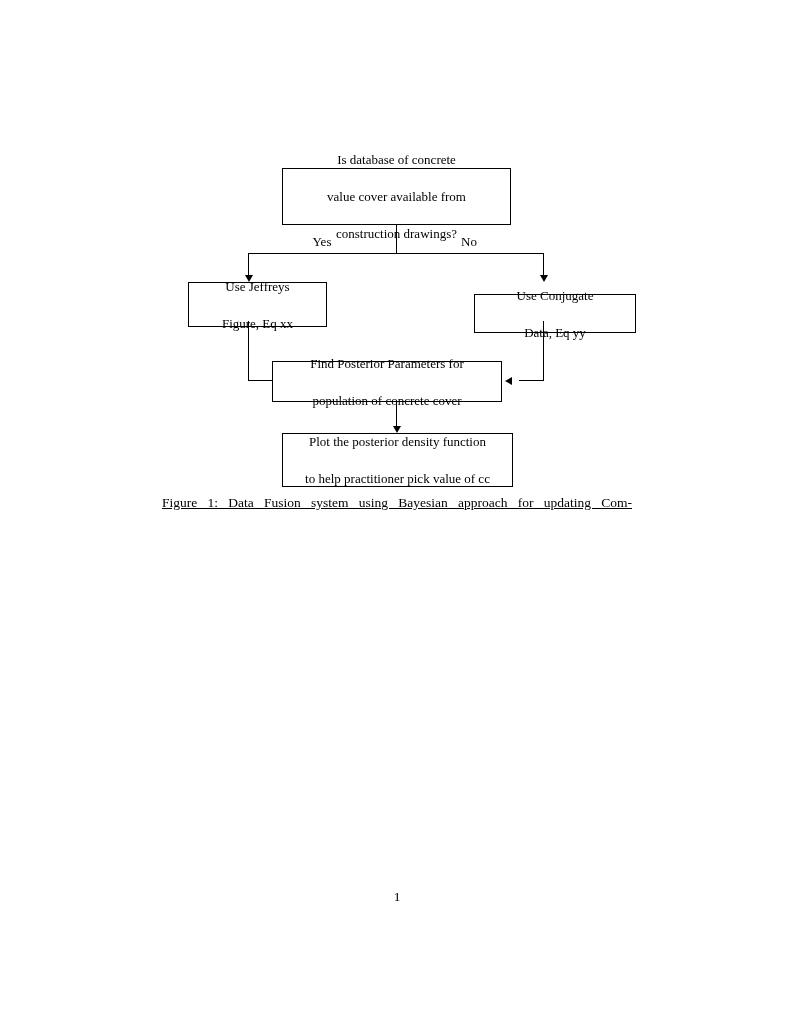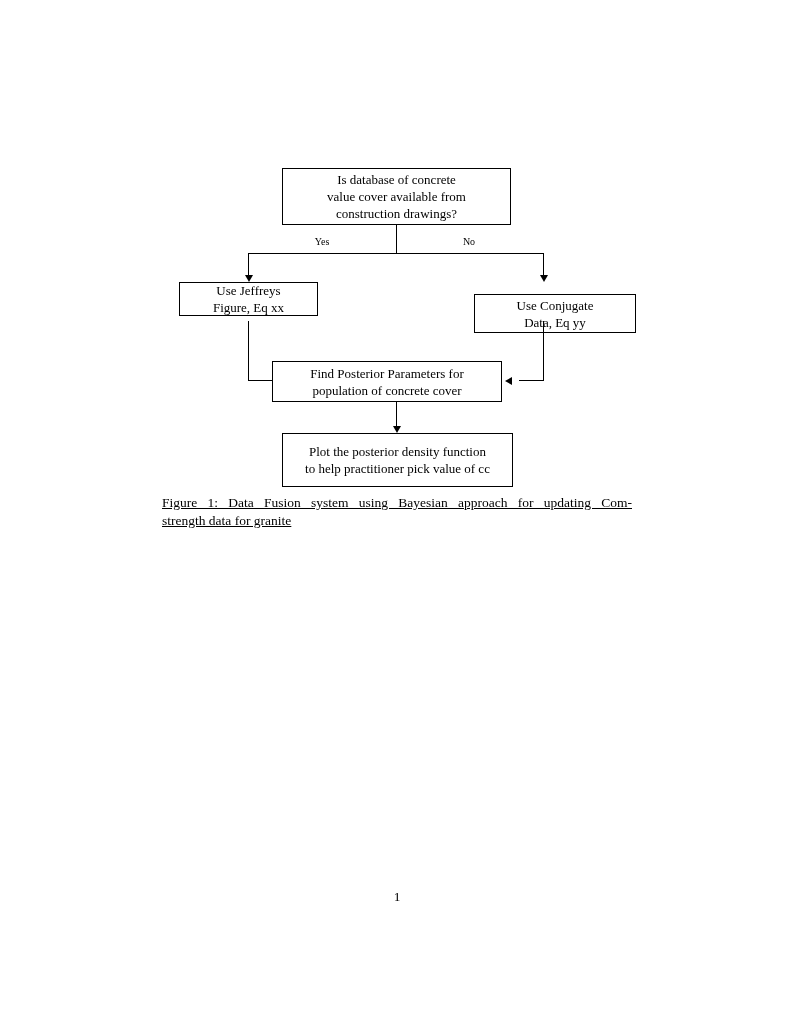--- a/index.html
+++ b/index.html
@@ -19,25 +19,26 @@
     position: absolute;
     border: 1px solid #000;
     background: #fff;
     display: flex;
     flex-direction: column;
     align-items: center;
     justify-content: center;
     text-align: center;
     font-size: 13px;
     line-height: 17px;
+    gap: 20px;
   }
   .box-line { white-space: nowrap; }
 
   .box-top    { left: 282px; top: 168px; width: 229px; height: 57px; }
-  .box-left   { left: 179px; top: 282px; width: 139px; height: 34px; align-items: center; }
+  .box-left   { left: 188px; top: 282px; width: 139px; height: 45px; align-items: center; }
   .box-right  { left: 474px; top: 294px; width: 162px; height: 39px; }
   .box-mid    { left: 272px; top: 361px; width: 230px; height: 41px; }
   .box-bottom { left: 282px; top: 433px; width: 231px; height: 54px; }
 
   
   .line { position: absolute; background: #000; }
   .l-top-v     { left: 396px; top: 225px; width: 1px;  height: 28px; }
   .l-branch-h  { left: 248px; top: 253px; width: 296px; height: 1px; }
   .l-yes-v     { left: 248px; top: 253px; width: 1px;  height: 23px; }
   .l-no-v      { left: 543px; top: 253px; width: 1px;  height: 23px; }
@@ -66,21 +67,21 @@
   }
   .a-left-box  { left: 245px; top: 275px; }
   .a-right-box { left: 540px; top: 275px; }
   .a-mid-from-left  { left: 275px; top: 377px; }
   .a-mid-from-right { left: 505px; top: 377px; }
   .a-bottom-box { left: 393px; top: 426px; }
 
   
   .branch-label {
     position: absolute;
-    font-size: 10px;
+    font-size: 13px;
     line-height: 16px;
     text-align: center;
     width: 44px;
   }
   .lbl-yes { left: 300px; top: 234px; }
   .lbl-no  { left: 447px; top: 234px; }
 
   
   .caption {
     position: absolute;
@@ -158,18 +159,17 @@
 
     <div class="fc-box box-bottom">
       <div class="box-line">Plot the posterior density function</div>
       <div class="box-line">to help practitioner pick value of cc</div>
     </div>
 
   </div>
 
   <div class="caption">
     <div class="cap-just">Figure 1: Data Fusion system using Bayesian approach for updating Com-</div>
-    <div>strength data for granite</div>
   </div>
 
   <div class="page-number">1</div>
 
 </div>
 
 </body></html>

